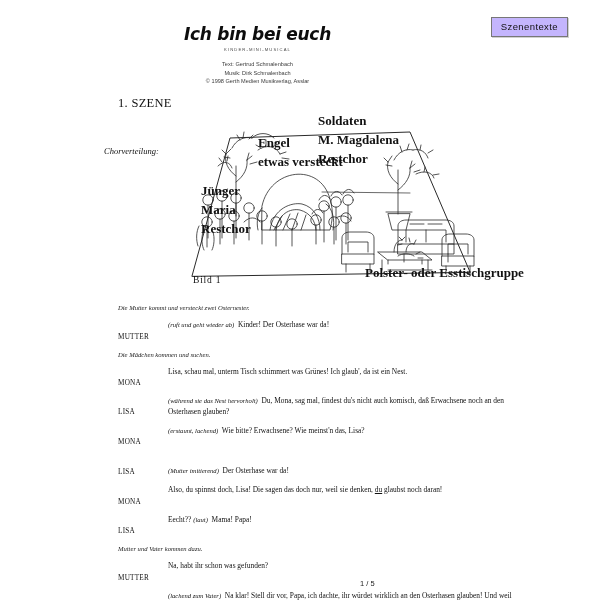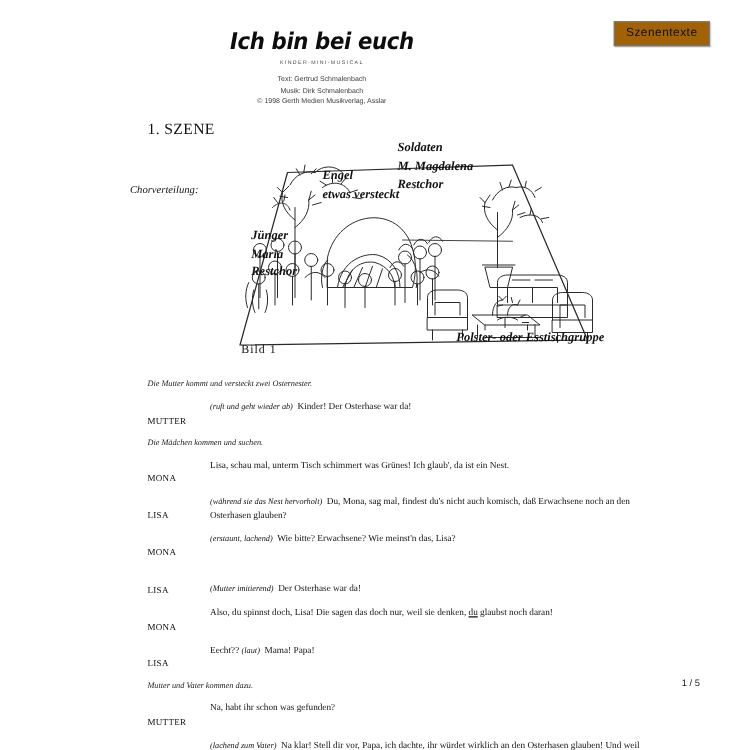--- a/index.html
+++ b/index.html
@@ -20,21 +20,21 @@
     inset: 0;
     background: #ffffff;
   }
 
   
   .tag-box {
     position: absolute;
     top: 17px;
     right: 32px;
     border: 1px solid #777;
-    background: #a16207;
+    background: #c4b5fd;
     padding: 3px 9px 4px 9px;
     font-family: "Liberation Sans", sans-serif;
     font-size: 9.5px;
     letter-spacing: 0.4px;
     color: #111;
     box-shadow: 1px 1px 0 rgba(0,0,0,0.18);
   }
 
   .title-block {
     position: absolute;
@@ -95,23 +95,22 @@
     left: 170px;
     top: 104px;
     width: 310px;
     height: 185px;
   }
   .illus svg { display: block; }
 
   .ill-label {
     position: absolute;
     font-family: "Liberation Serif", serif;
-    font-style: italic;
     font-weight: bold;
-    font-size: 10px;
+    font-size: 13px;
     color: #111;
     line-height: 1.45;
     white-space: nowrap;
   }
   .lbl-jmr   { left: 31px;  top: 78px;  }
   .lbl-engel { left: 88px;  top: 30px;  }
   .lbl-sold  { left: 148px; top: 8px;   }
   .lbl-pol   { left: 195px; top: 160px; text-align: right; }
 
   .bild-label {
@@ -160,23 +159,23 @@
     font-size: 7.4px;
     line-height: 1.42;
     color: #111;
   }
   .speech i { font-size: 6.6px; }
   .speech u { text-decoration: underline; }
 
   .footer {
     position: absolute;
     left: 0;
-    top: 536px;
+    top: 572px;
     width: 600px;
-    text-align: right;
+    text-align: left;
     padding-right: 40px;
     box-sizing: border-box;
   }
   .footer span {
     font-family: "Liberation Sans", sans-serif;
     font-size: 7.5px;
     color: #222;
     margin-left: 360px;
   }
 </style>

